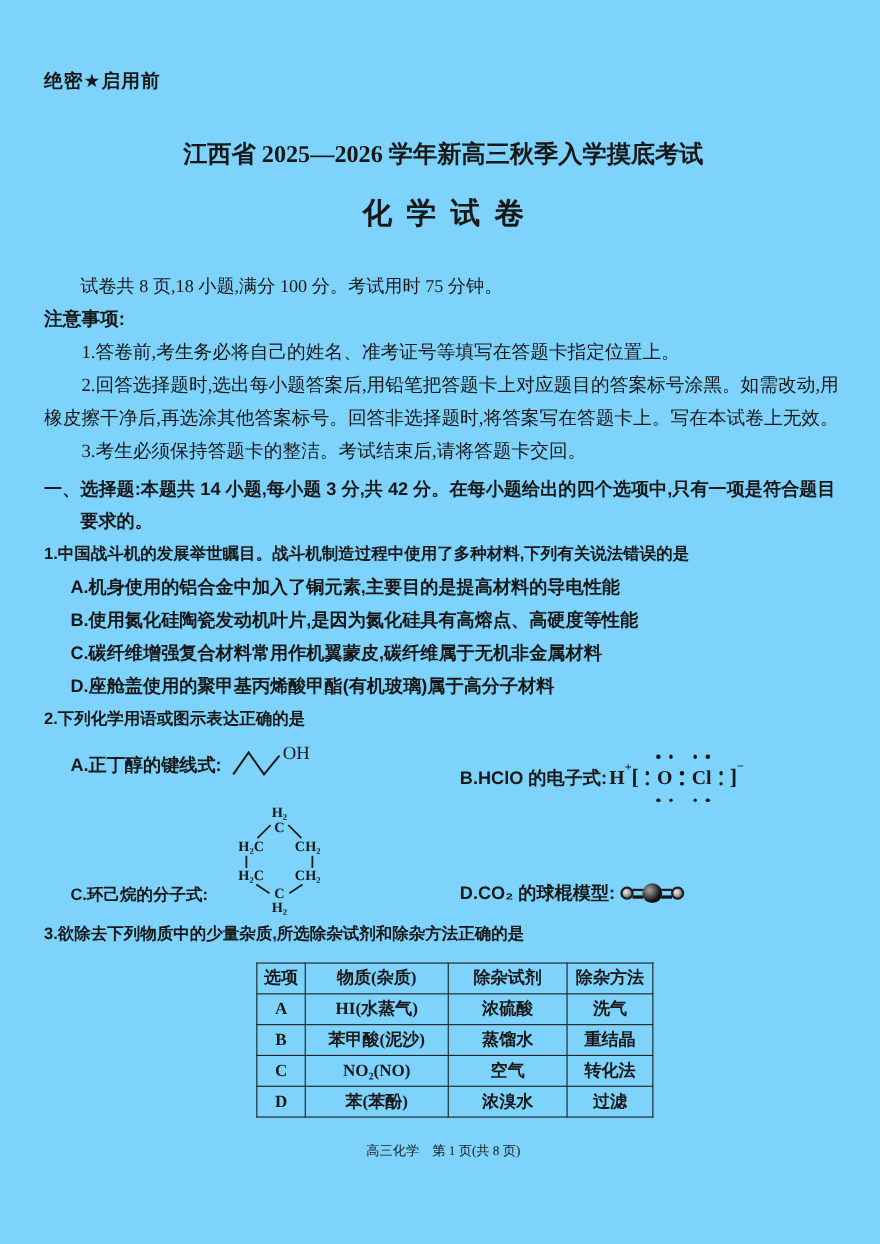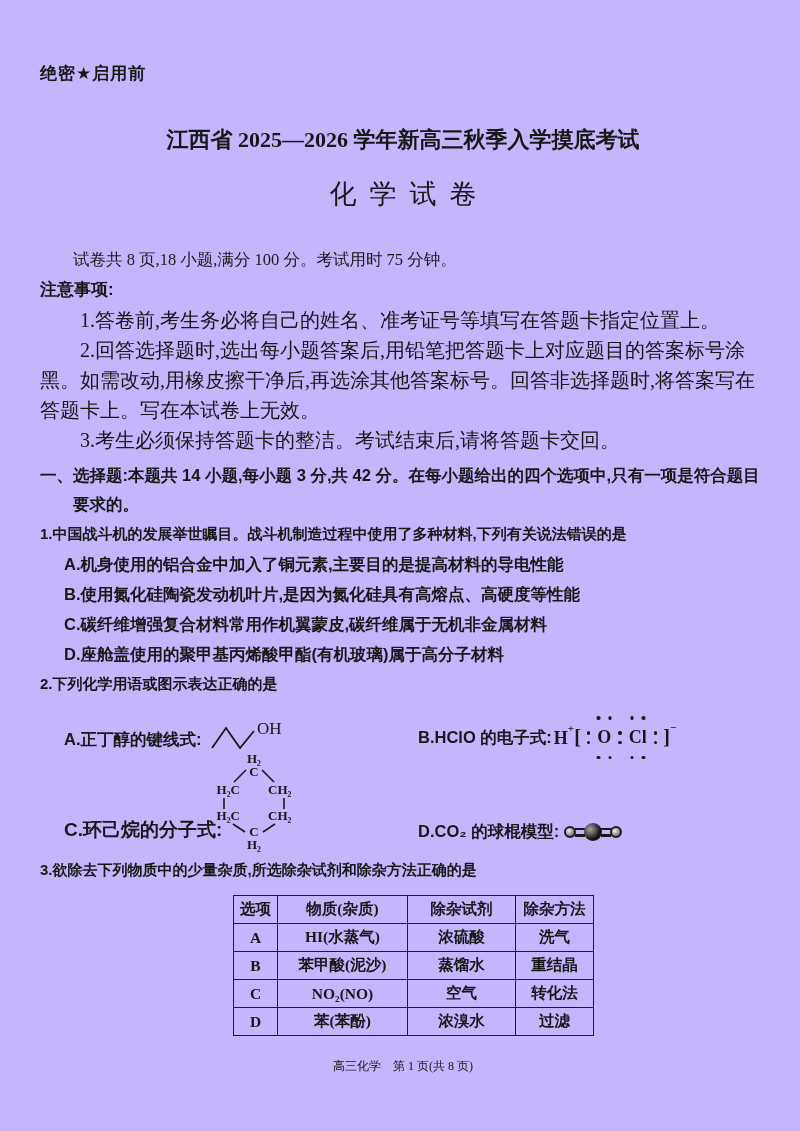--- a/index.html
+++ b/index.html
@@ -1,45 +1,45 @@
 <!DOCTYPE html>
 <html><head>
 <meta charset="utf-8">
 <style>
   * { margin:0; padding:0; box-sizing:border-box; }
   html,body { background:#ffffff; }
   .page {
-    width:800px; height:1131px; background:#c4b5fd; color:#181818;
+    width:800px; height:1131px; background:#7dd3fc; color:#181818;
     position:relative; padding:62px 34px 0 40px; overflow:hidden;
     font-family:"Liberation Serif","DejaVu Serif",serif;
   }
   .hei { font-family:"Liberation Sans","DejaVu Sans",sans-serif; font-weight:700; }
   .kai { font-family:"Liberation Serif","DejaVu Serif",serif; font-weight:400; }
 
   .classified { font-size:17px; letter-spacing:1px; }
   .exam-title { text-align:center; font-weight:700; font-size:22px; margin-top:40px; }
-  .paper-title { text-align:center; font-weight:400; font-size:27px; letter-spacing:13px; text-indent:13px; margin-top:21px; }
+  .paper-title { text-align:center; font-weight:700; font-size:27px; letter-spacing:13px; text-indent:13px; margin-top:21px; }
 
   .info-line { margin-top:33px; font-size:16.5px; line-height:30px; text-indent:2em; }
   .notes-heading { font-size:17px; line-height:30px; }
-  .note { font-size:20px; line-height:30px; text-indent:2em; }
+  .note { font-size:17px; line-height:30px; text-indent:2em; }
   .atomic { margin-top:16px; font-size:16.5px; line-height:30px; text-indent:2em; }
   .section-heading { font-size:16.5px; line-height:29px; padding-left:2em; text-indent:-2em; margin-top:6px; }
   .stem { font-size:15px; line-height:30px; }
   .option { font-size:16.5px; line-height:30px; padding-left:24px; }
 
   
   .q2-row-ab { position:relative; height:52px; }
-  .q2-a { position:absolute; left:24px; bottom:0; display:flex; align-items:flex-end; font-size:16.5px; }
+  .q2-a { position:absolute; left:24px; bottom:14px; display:flex; align-items:flex-end; font-size:16.5px; }
   .q2-a svg { margin-left:7px; margin-bottom:-3px; }
   .q2-b { position:absolute; left:378px; bottom:2px; display:flex; align-items:flex-end; font-size:16.5px; }
 
-  .q2-row-cd { position:relative; height:102px; margin-top:2px; }
+  .q2-row-cd { position:relative; height:102px; margin-top:12px; }
   .hexagon { position:absolute; left:156px; top:-2px; }
-  .q2-c { position:absolute; left:24px; bottom:12px; font-size:19px; }
+  .q2-c { position:absolute; left:24px; bottom:12px; font-size:15px; }
   .q2-d { position:absolute; left:378px; bottom:12px; display:flex; align-items:center; font-size:16.5px; }
 
   
   .eformula { display:inline-flex; align-items:center; font-size:18px; font-weight:600; margin-left:2px; }
   .eformula sup { font-size:11px; vertical-align:super; position:relative; top:-5px; }
   .ef-br { font-size:20px; font-weight:600; }
   .vdots { display:inline-flex; flex-direction:column; gap:6px; margin:0 6px; }
   .vdots i { width:3.5px; height:3.5px; background:#181818; border-radius:50%; }
   .eatom { position:relative; padding:0 1px; }
   .hdots { position:absolute; left:50%; transform:translateX(-50%); display:flex; gap:8px; }

